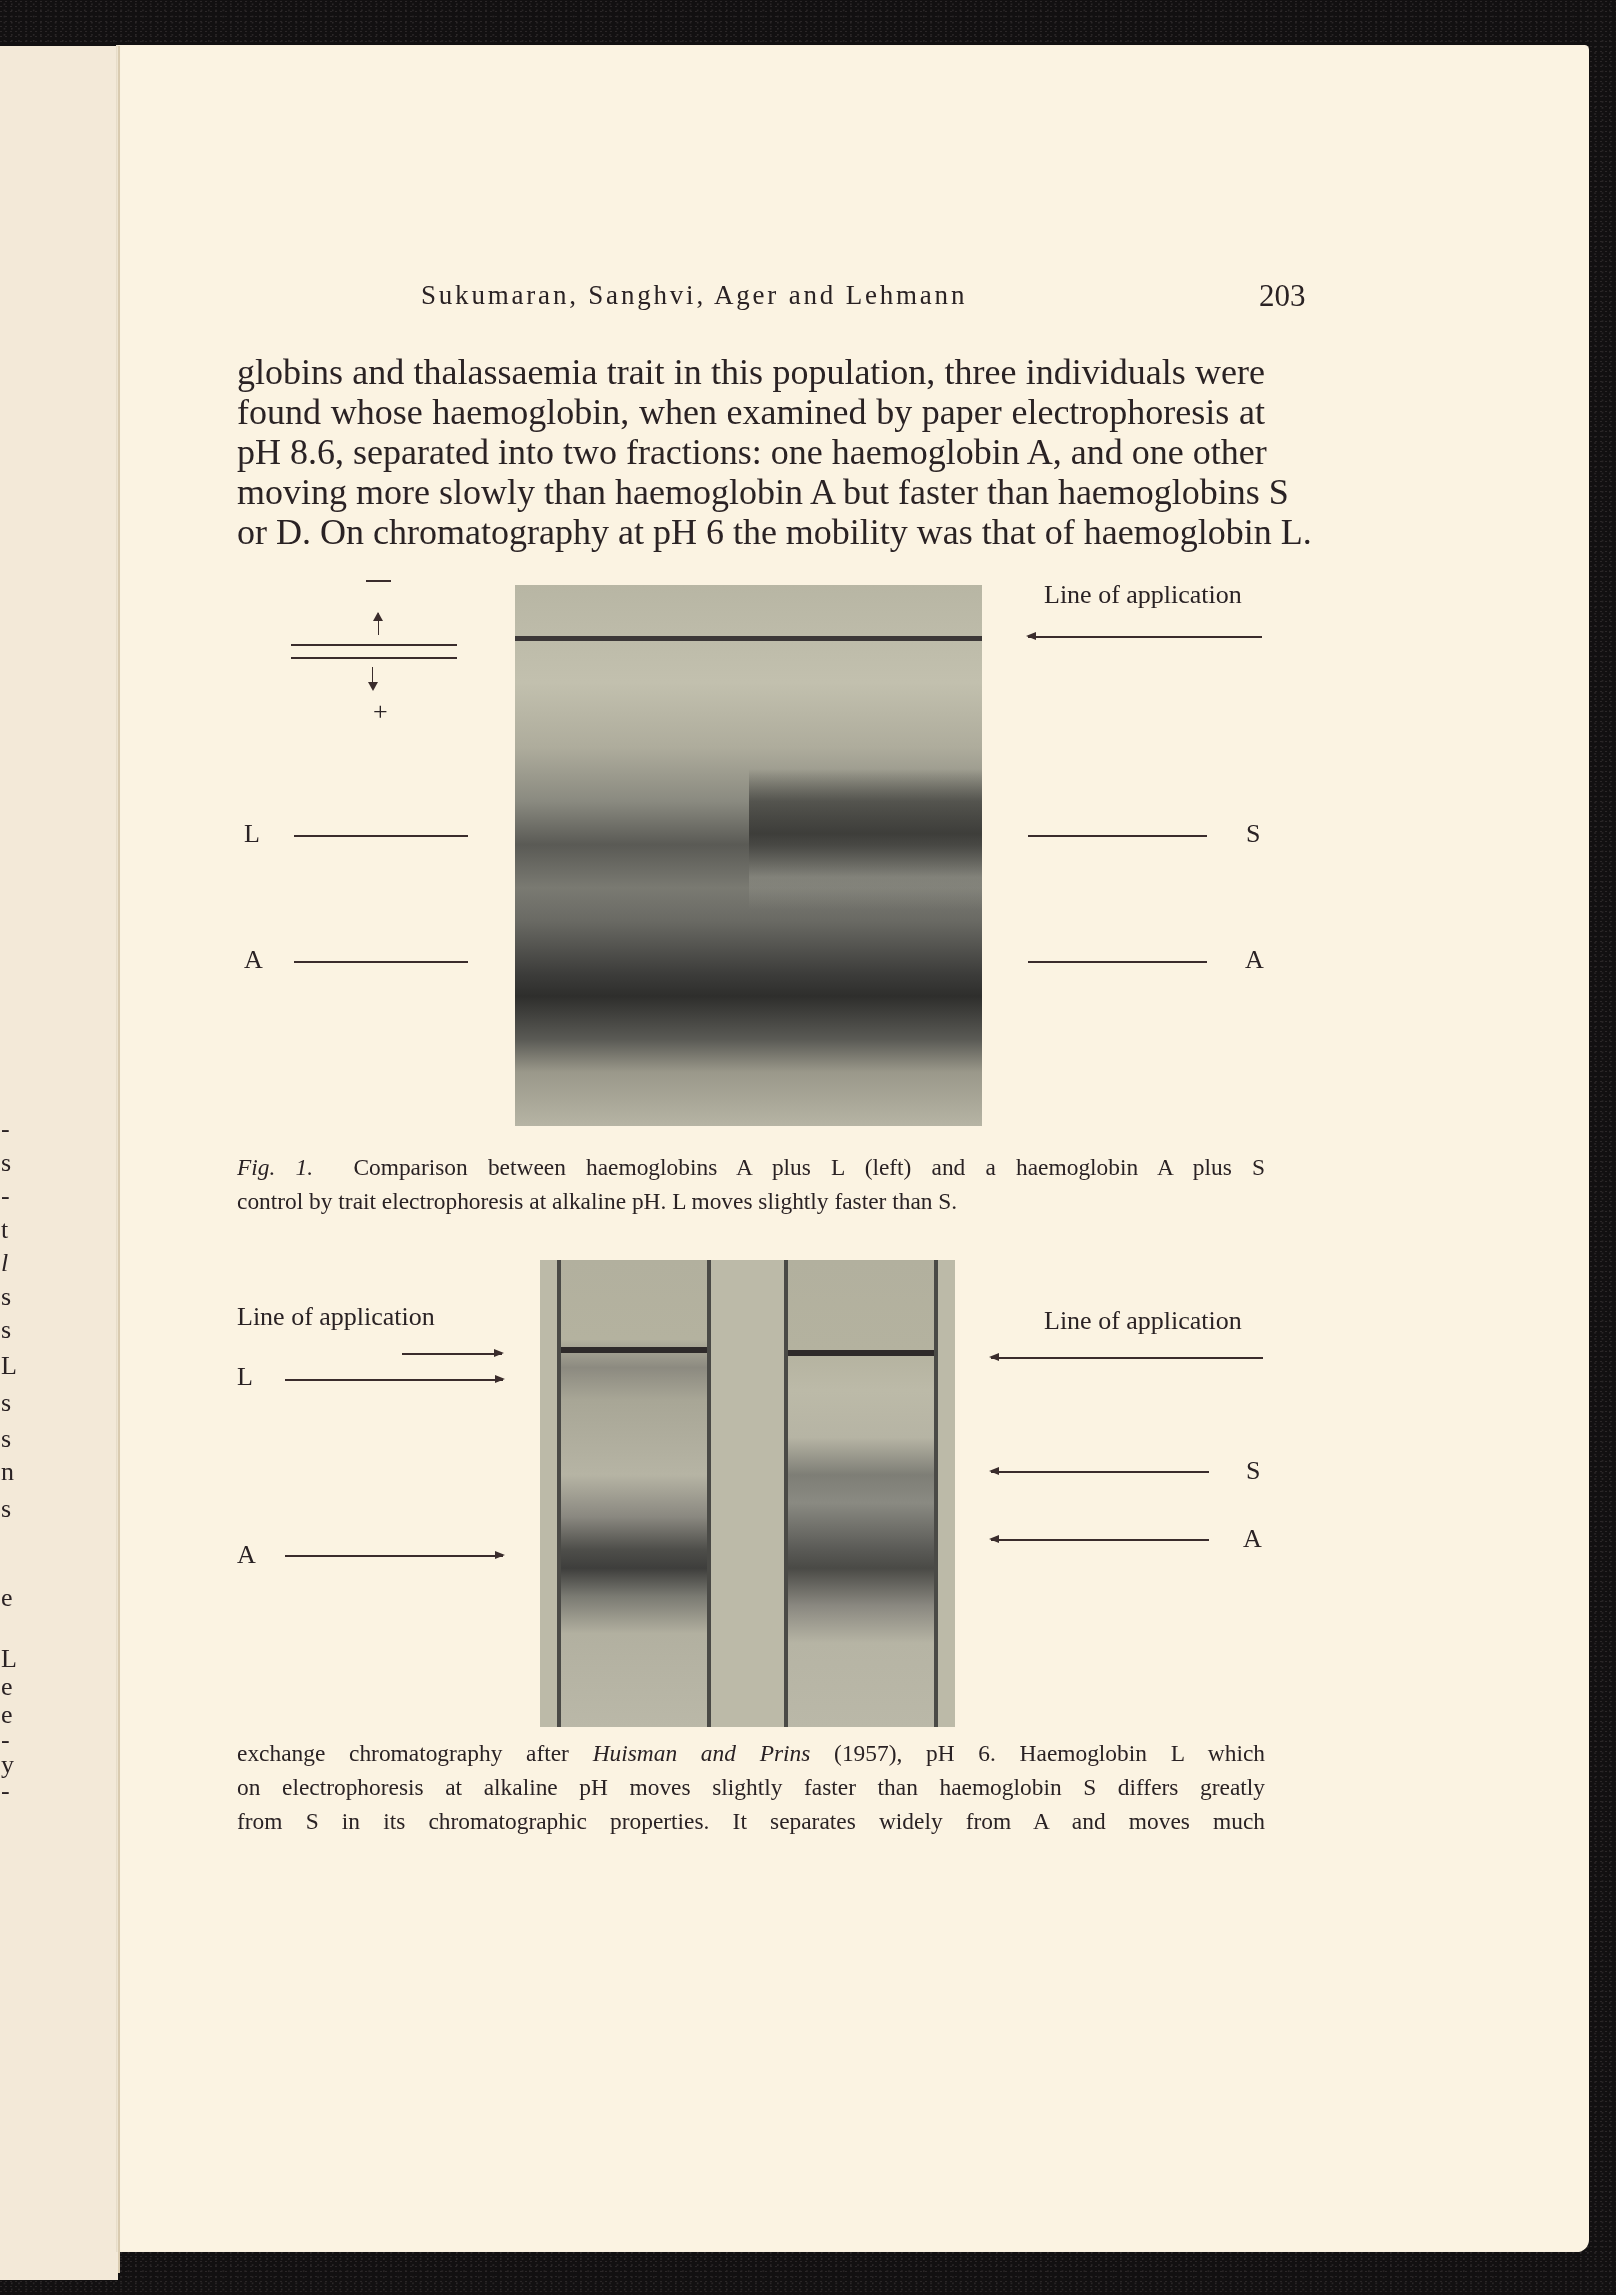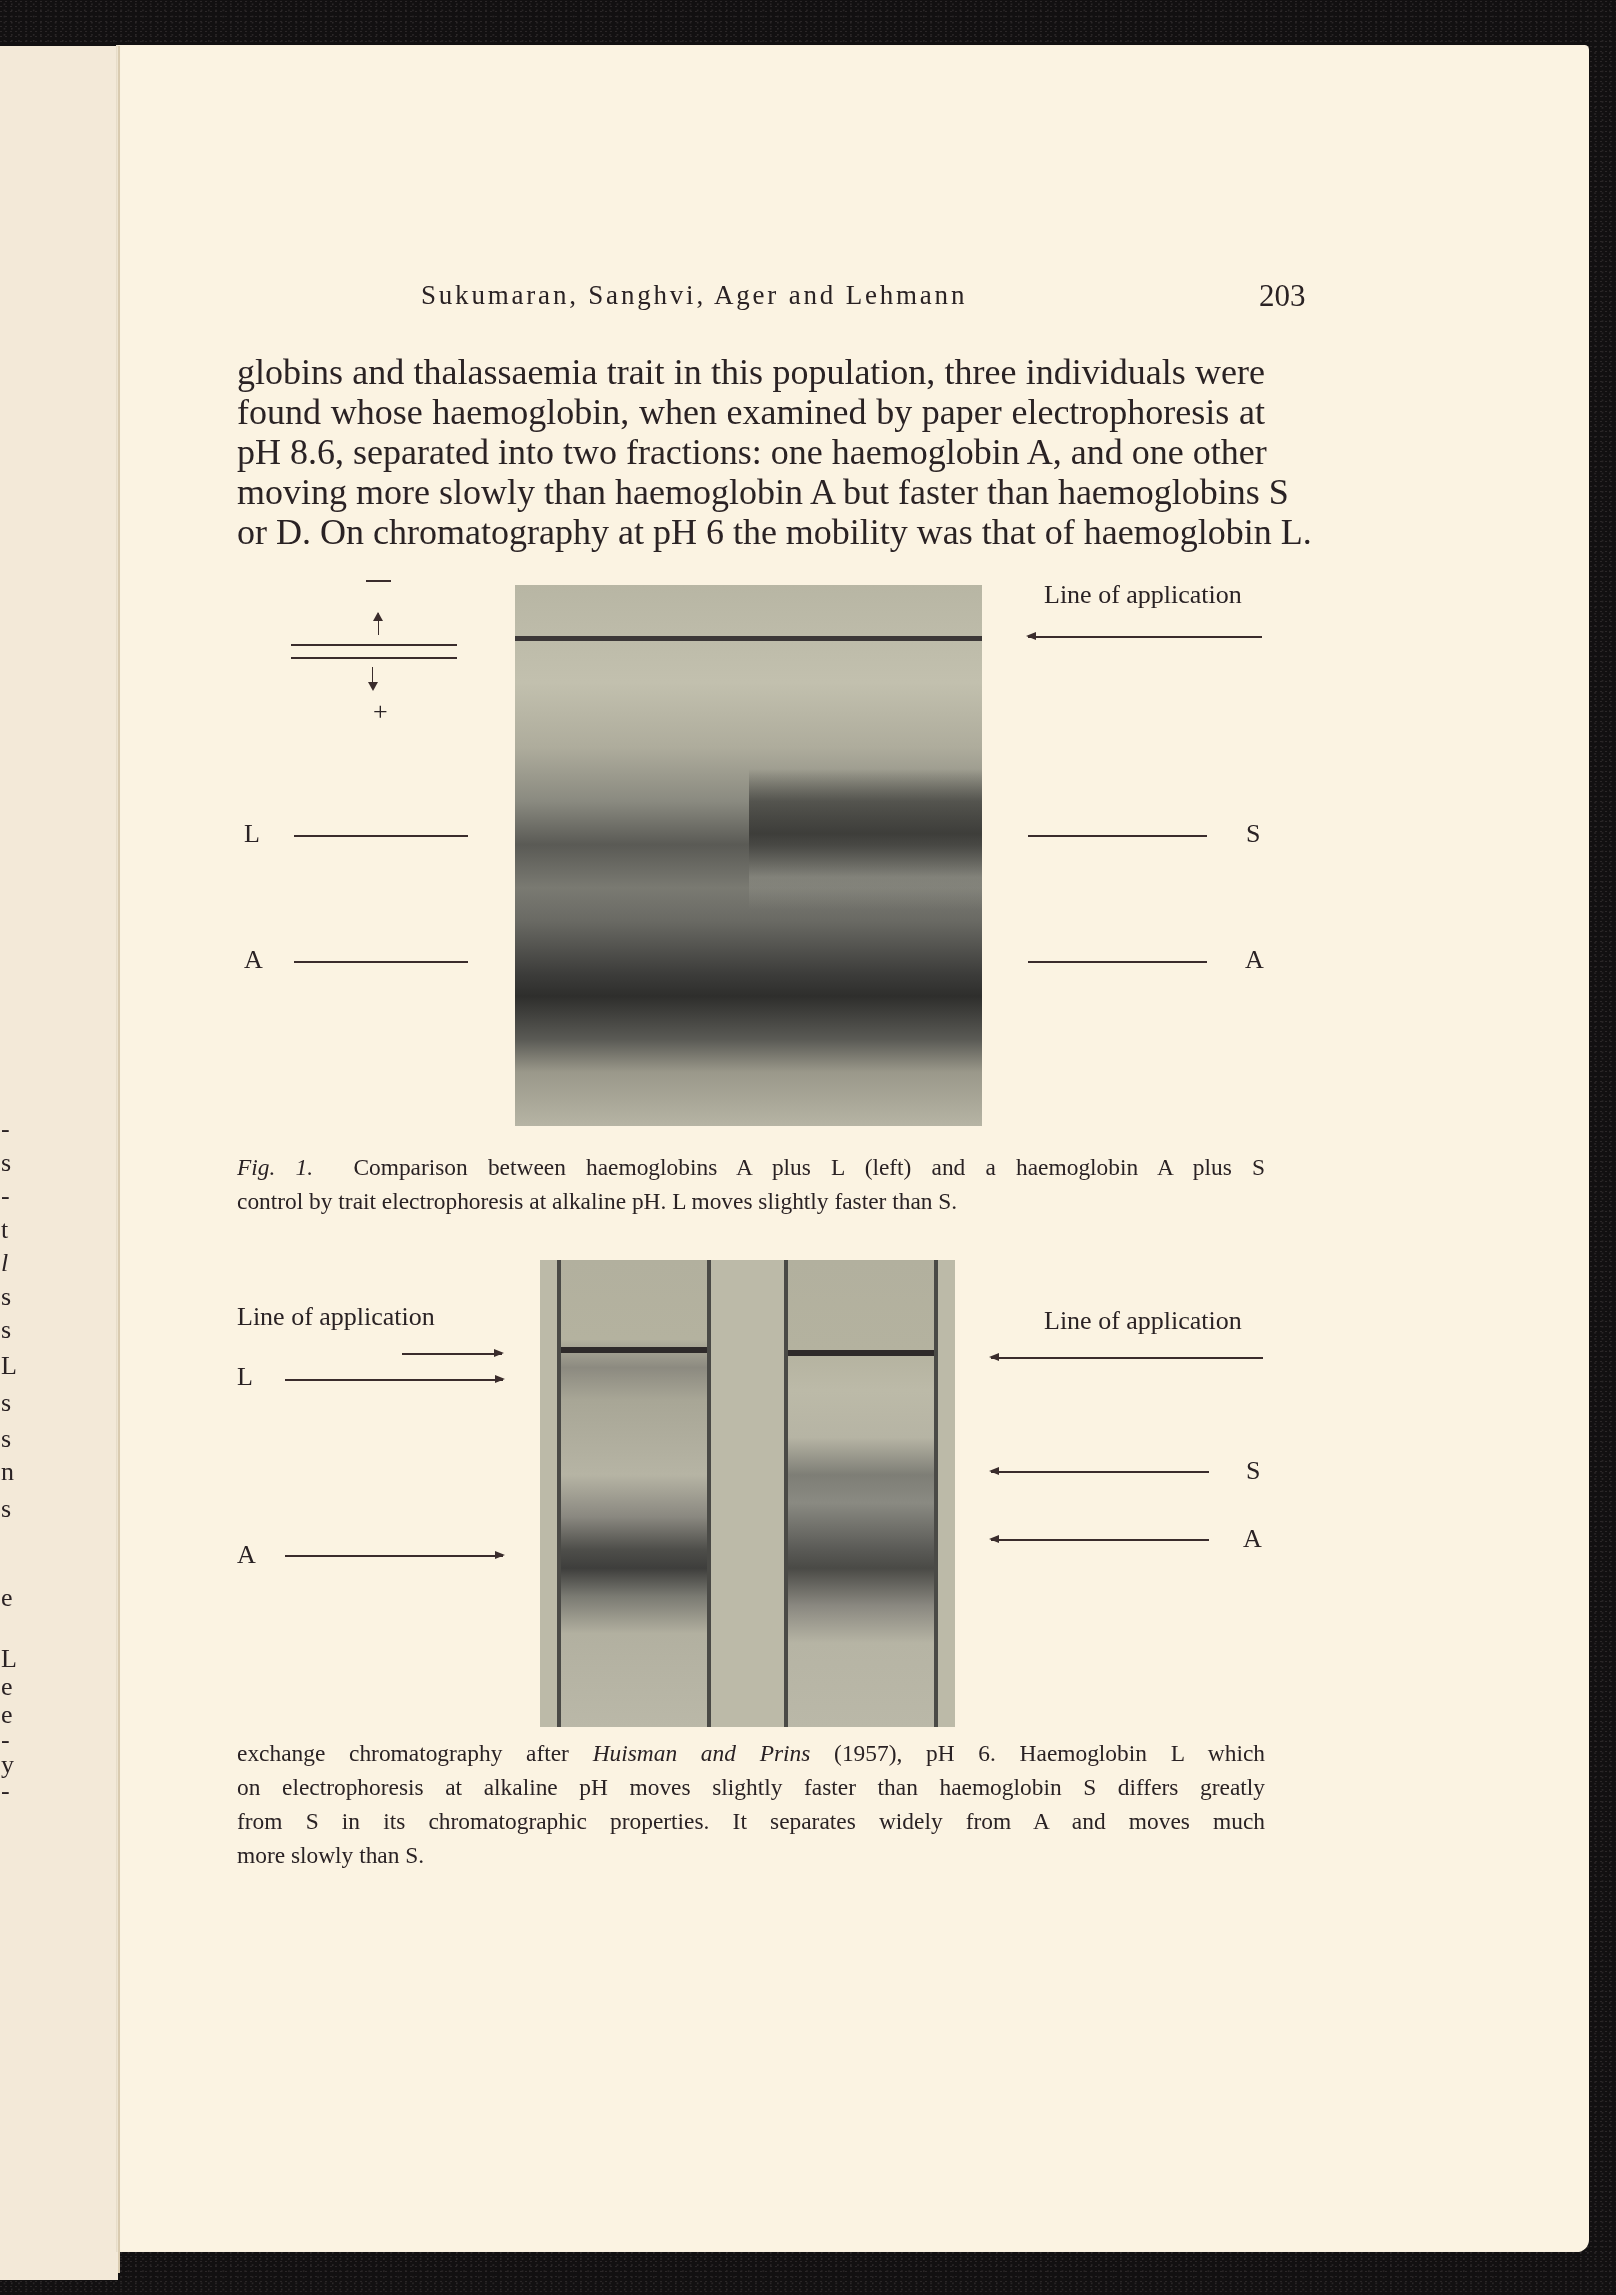--- a/index.html
+++ b/index.html
@@ -153,16 +153,15 @@
   <div class="hline arrow-l" style="left:991px;top:1357px;width:272px"></div>
   <div class="hline arrow-l" style="left:991px;top:1471px;width:218px"></div>
   <div class="abs label" style="left:1246px;top:1456px">S</div>
   <div class="hline arrow-l" style="left:991px;top:1539px;width:218px"></div>
   <div class="abs label" style="left:1243px;top:1524px">A</div>
 
   <div class="abs caption" style="top:1736px">
     <span class="line"><span>exchange chromatography after </span><i>Huisman and Prins</i><span> (1957), pH 6. Haemoglobin L which</span></span>
     <span class="line">on electrophoresis at alkaline pH moves slightly faster than haemoglobin S differs greatly</span>
     <span class="line">from S in its chromatographic properties. It separates widely from A and moves much</span>
-    <span class="line last">more slowly than S.</span>
   </div>
 </div>
 
 
 </body></html>

